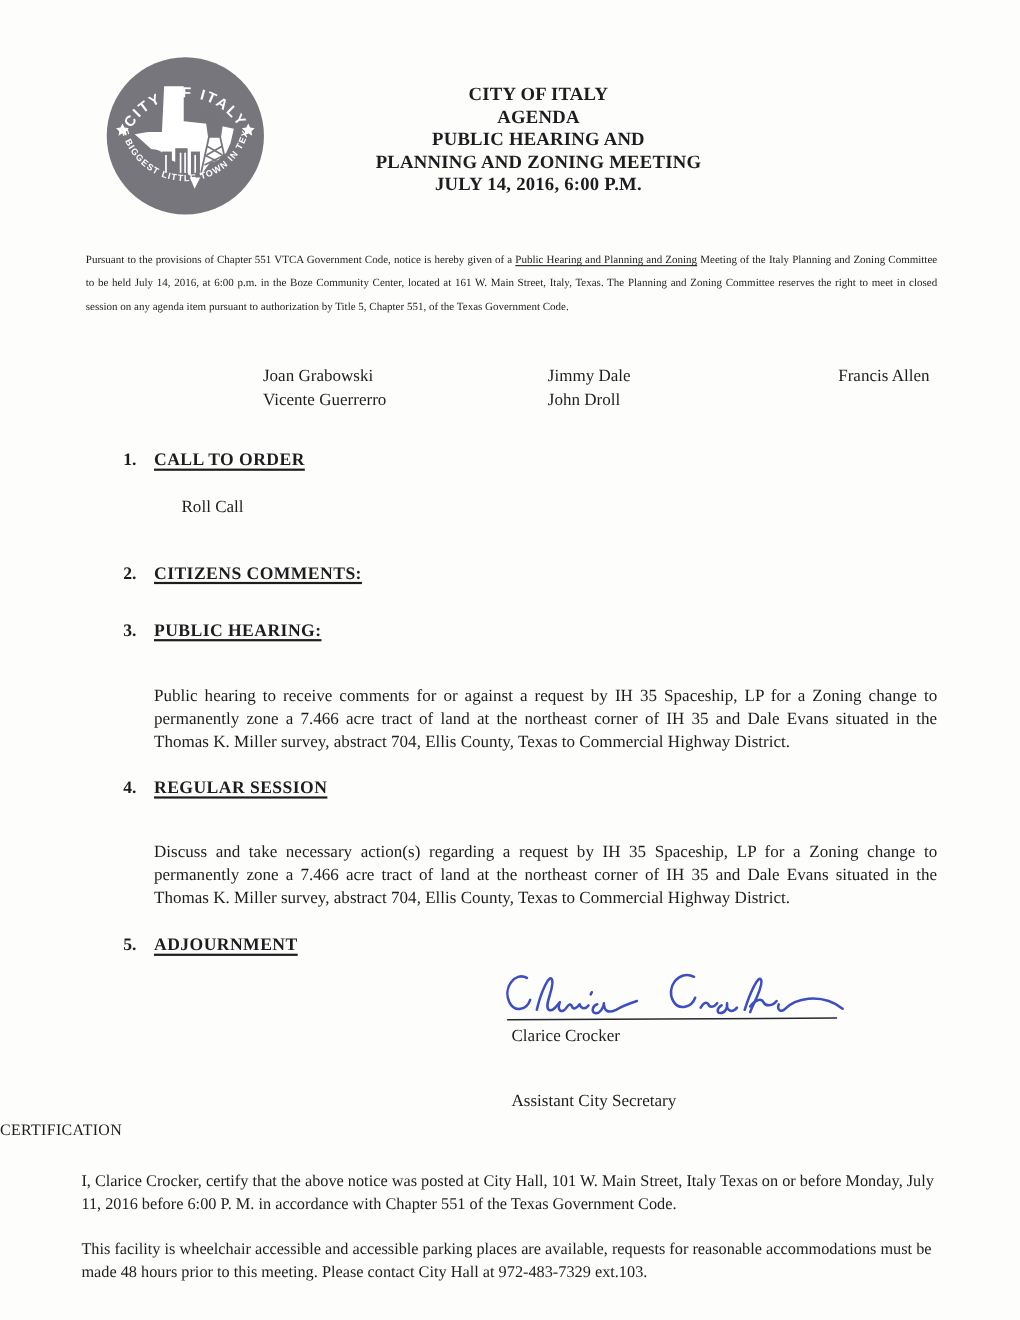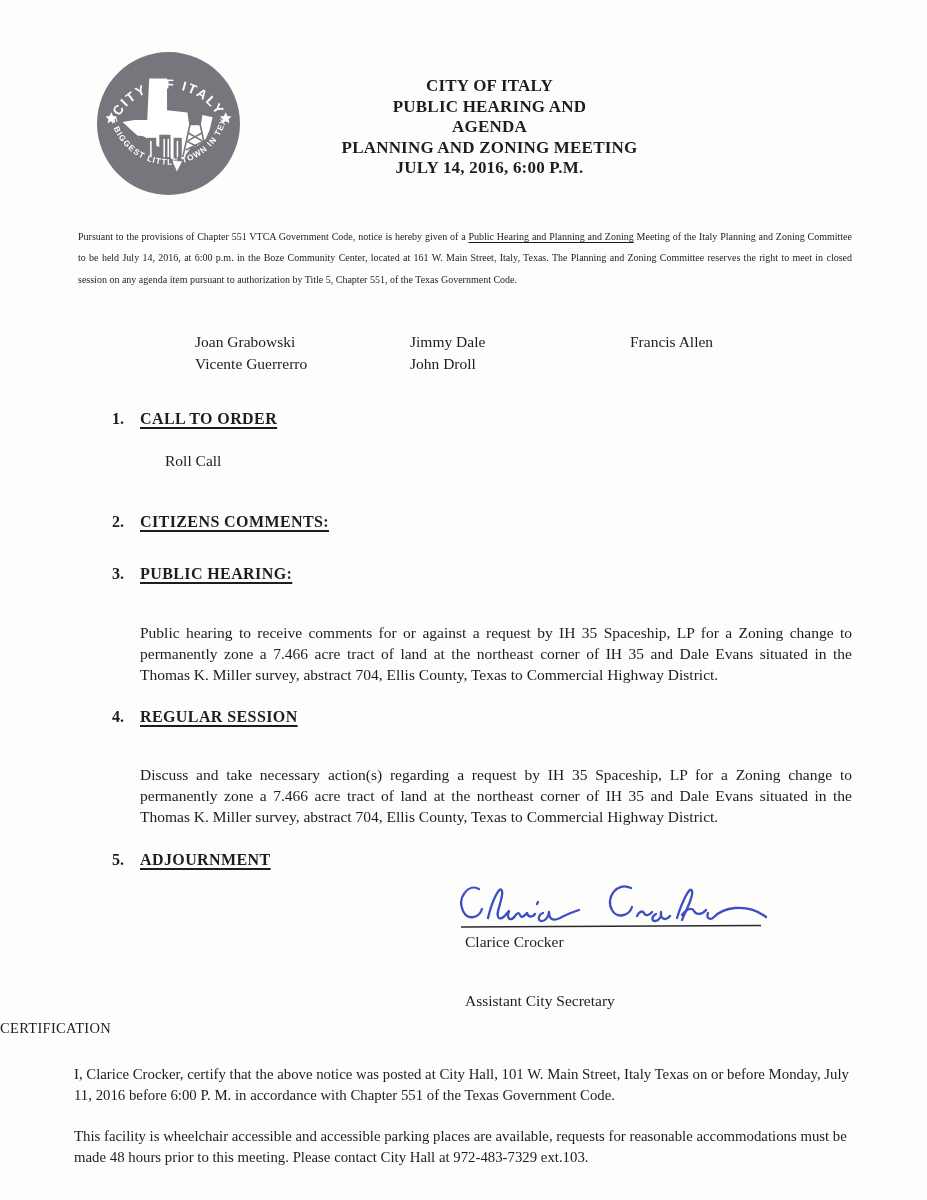--- a/index.html
+++ b/index.html
@@ -21,21 +21,21 @@
     letter-spacing:.2px;
   }
   
   .intro{
     position:absolute;left:78px;top:216px;width:774px;
     font-size:10px;line-height:21.3px;text-align:justify;
   }
   .intro .u{text-decoration:underline;text-underline-offset:2px;}
   
   .members{position:absolute;left:195px;top:331px;font-size:15.5px;line-height:21.5px;}
-  .members .col{display:inline-block;vertical-align:top;}
+  .members .col{display:inline-block;vertical-align:top;margin-left:44px;}
   .members .c1{width:215px;}
   .members .c2{width:220px;}
   
   .agenda-row{position:absolute;left:0;width:100%;font-size:16px;font-weight:bold;}
   .agenda-row .num{position:absolute;left:112px;}
   .agenda-row .head{
     position:absolute;left:140px;
     text-decoration:underline;text-decoration-thickness:1.5px;text-underline-offset:3px;
     letter-spacing:.4px;
   }
@@ -105,22 +105,22 @@
     <text font-family="Liberation Sans, sans-serif" font-size="13" font-weight="bold" fill="#ffffff" letter-spacing="2">
       <textPath href="#arcTop" startOffset="50%" text-anchor="middle">CITY OF ITALY</textPath>
     </text>
     <text font-family="Liberation Sans, sans-serif" font-size="8" font-weight="bold" fill="#ffffff" letter-spacing="1">
       <textPath href="#arcBottom" startOffset="50%" text-anchor="middle">THE BIGGEST LITTLE TOWN IN TEXAS</textPath>
     </text>
   </svg>
 
   <div class="title-block">
     <div>CITY OF ITALY</div>
+    <div>AGENDA</div>
     <div>PUBLIC HEARING AND</div>
-    <div>AGENDA</div>
     <div>PLANNING AND ZONING MEETING</div>
     <div>JULY 14, 2016, 6:00 P.M.</div>
   </div>
 
   <p class="intro"><span>Pursuant to the provisions of Chapter 551 VTCA Government Code, notice is hereby given of a </span><span class="u">Public Hearing and Planning and Zoning</span><span> Meeting of the Italy Planning and Zoning Committee to be held July 14, 2016, at 6:00 p.m. in the Boze Community Center, located at 161 W. Main Street, Italy, Texas.  The Planning and Zoning Committee reserves the right to meet in closed session on any agenda item pursuant to authorization by Title 5, Chapter 551, of the Texas Government Code.</span></p>
 
   <div class="members">
     <div class="col c1">
       <div>Joan Grabowski</div>
       <div>Vicente Guerrerro</div>

